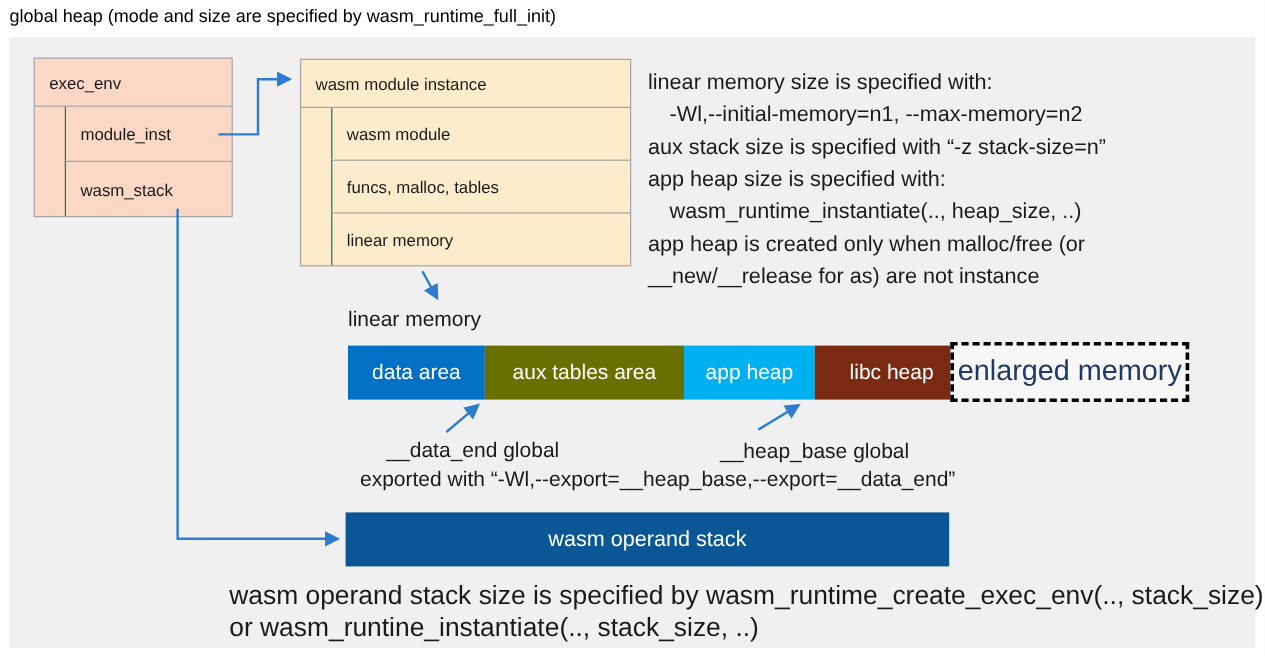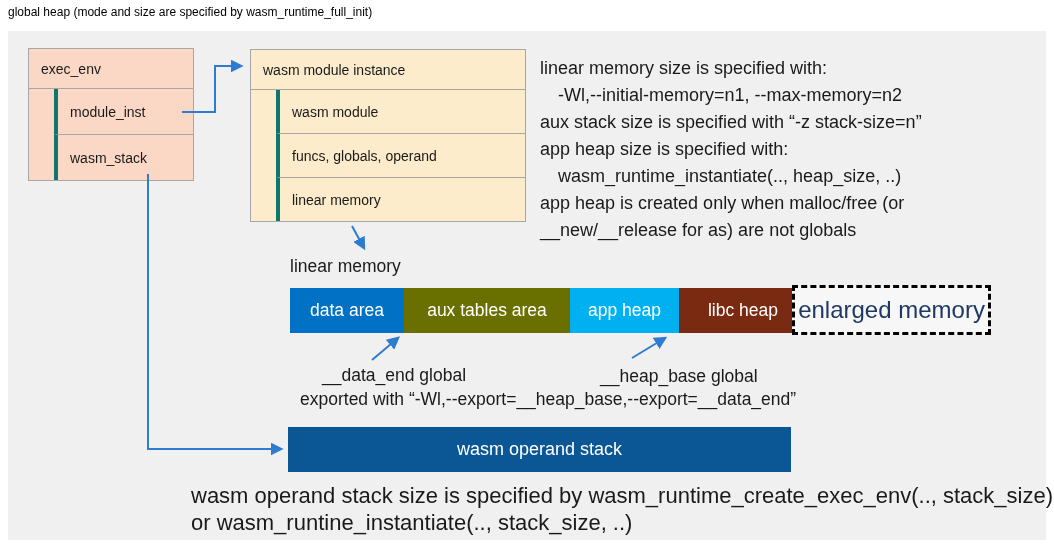--- a/index.html
+++ b/index.html
@@ -1,30 +1,30 @@
 <!DOCTYPE html>
 <html><head>
 <meta charset="utf-8">
 <style>
   html,body{margin:0;padding:0;}
   body{
     width:1054px;height:547px;position:relative;background:#ffffff;
     font-family:"Liberation Sans", sans-serif;color:#1a1a1a;overflow:hidden;
   }
   .abs{position:absolute;}
-  .page-title{left:8px;top:5px;font-size:12px;color:#000;white-space:nowrap;}
+  .page-title{left:8px;top:5px;font-size:15px;color:#000;white-space:nowrap;}
   .panel{left:8px;top:31px;width:1038px;height:509px;background:#f0f0f0;}
 
   
   .struct-box{box-sizing:border-box;border:1px solid #a6a6a6;display:flex;flex-direction:column;font-size:14px;}
   .struct-box.salmon{background:#fbd8c6;}
   .struct-box.cream{background:#fdeccb;}
   .struct-header{height:39px;flex:0 0 39px;display:flex;align-items:center;padding-left:12px;border-bottom:1px solid #a6a6a6;white-space:nowrap;}
   .struct-rows{flex:1;margin-left:25px;display:flex;flex-direction:column;}
-  .struct-row{flex:1;display:flex;align-items:center;padding-left:12px;border-left:4px solid #0f766e;white-space:nowrap;}
+  .struct-row{flex:1;display:flex;align-items:center;padding-left:12px;border-left:1px solid #0f766e;white-space:nowrap;}
   .struct-row + .struct-row{border-top:1px solid #a6a6a6;}
 
   .exec-env{left:28px;top:48px;width:166px;height:133px;}
   .module-instance{left:250px;top:49px;width:276px;height:173px;}
 
   
   .notes-right{left:530px;top:55px;font-size:18px;line-height:27px;white-space:nowrap;margin-left:10px;}
   .notes-right .indent{padding-left:18px;}
 
   
@@ -64,33 +64,33 @@
   <div class="struct-rows">
     <div class="struct-row">module_inst</div>
     <div class="struct-row">wasm_stack</div>
   </div>
 </div>
 
 <div class="abs struct-box cream module-instance">
   <div class="struct-header">wasm module instance</div>
   <div class="struct-rows">
     <div class="struct-row">wasm module</div>
-    <div class="struct-row">funcs, globals, operand</div>
+    <div class="struct-row">funcs, malloc, tables</div>
     <div class="struct-row">linear memory</div>
   </div>
 </div>
 
 <div class="abs notes-right">
   <div>linear memory size is specified with:</div>
   <div class="indent">-Wl,--initial-memory=n1, --max-memory=n2</div>
   <div>aux stack size is specified with “-z stack-size=n”</div>
   <div>app heap size is specified with:</div>
   <div class="indent">wasm_runtime_instantiate(.., heap_size, ..)</div>
   <div>app heap is created only when malloc/free (or</div>
-  <div>__new/__release for as) are not globals</div>
+  <div>__new/__release for as) are not instance</div>
 </div>
 
 <div class="abs lm-label">linear memory</div>
 <div class="abs lm-bar">
   <div class="lm-seg seg-data" style="background: rgb(0, 113, 197);">data area</div>
   <div class="lm-seg seg-aux" style="background: rgb(106, 112, 0);">aux tables area</div>
   <div class="lm-seg seg-app" style="background: rgb(0, 176, 240);">app heap</div>
   <div class="lm-seg seg-libc" style="background: rgb(123, 42, 18);">libc heap</div>
 </div>
 <div class="abs enlarged" style="color: rgb(31, 56, 100);">enlarged memory</div>

